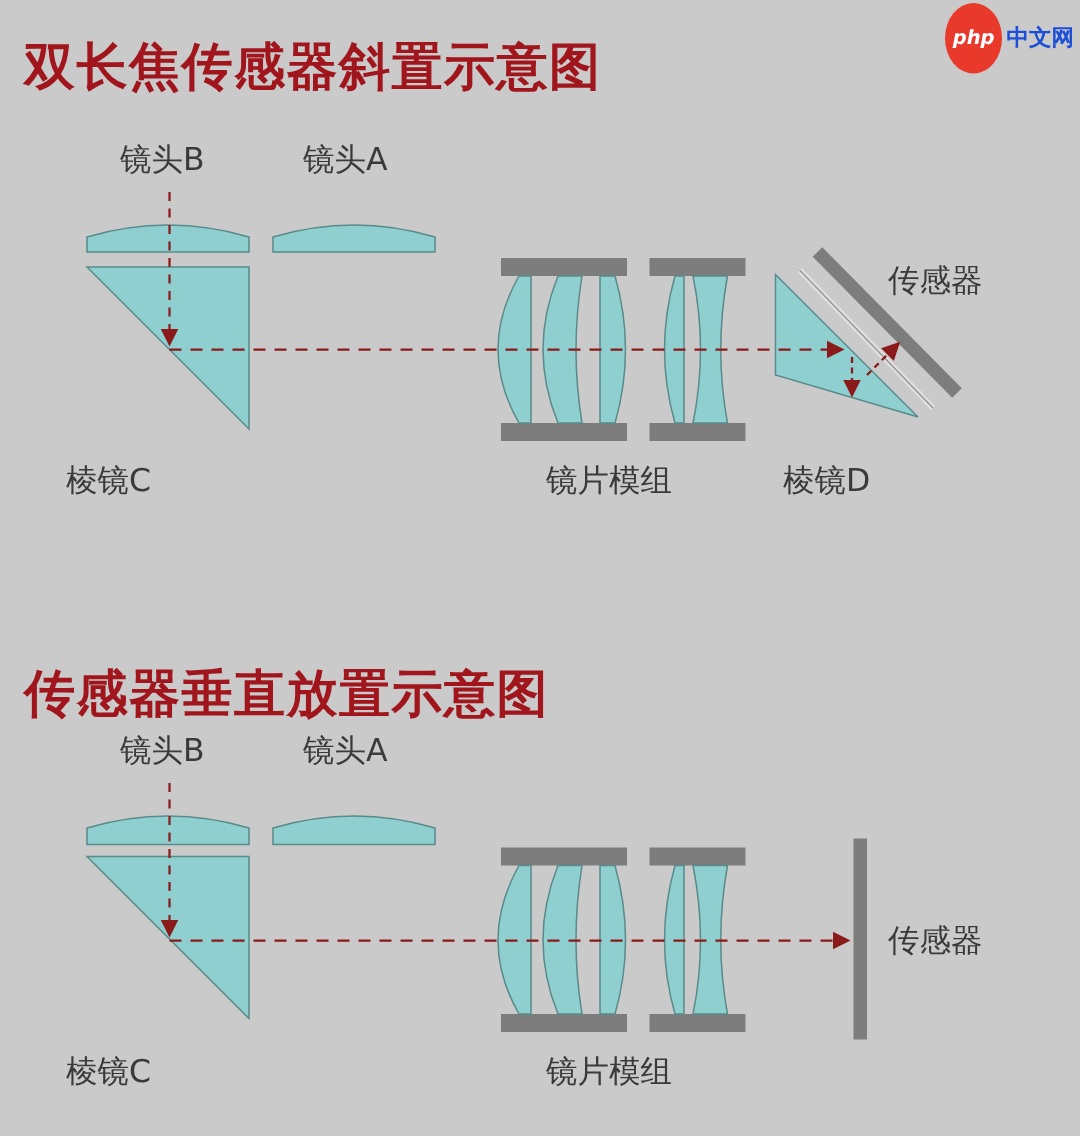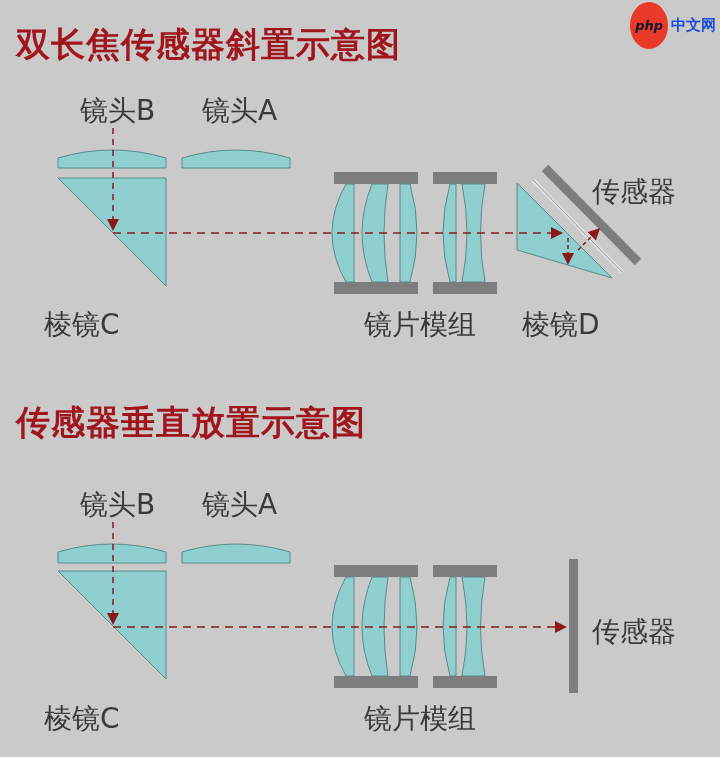--- a/index.html
+++ b/index.html
@@ -1,23 +1,23 @@
 <!DOCTYPE html>
 <html><head>
 <meta charset="utf-8">
 <style>
   html, body { margin: 0; padding: 0; }
   body { width: 720px; height: 757px; background: #cacaca; position: relative; overflow: hidden;
          font-family: "DejaVu Sans", "Liberation Sans", sans-serif; }
   .title { position: absolute; left: 0; width: 658px; text-align: left; color: #a0161c;
            font-weight: bold; font-size: 34px; letter-spacing: 1px; padding-left: 16px; }
-  .label { position: absolute; color: #3a3a3a; font-size: 28px; white-space: nowrap; }
+  .label { position: absolute; color: #3a3a3a; font-size: 21px; white-space: nowrap; }
   svg { position: absolute; left: 0; top: 0; }
   .watermark { position: absolute; top: 2px; right: 4px; display: flex; align-items: center; gap: 3px; }
-  .wm-logo { background: #e8392b; color: #0f172a; font-style: italic; font-weight: bold; font-size: 13px;
+  .wm-logo { background: #e8392b; color: #ffffff; font-style: italic; font-weight: bold; font-size: 13px;
              border-radius: 50%; padding: 16px 5px; }
   .wm-text { color: #1d4ed8; font-size: 15px; font-weight: bold; }
 </style>
 </head>
 <body>
 
 <div class="watermark">
   <span class="wm-logo">php</span>
   <span class="wm-text">中文网</span>
 </div>
@@ -101,18 +101,18 @@
   </g>
 </svg>
 
 <div class="label" style="left:80px; top:92px;">镜头B</div>
 <div class="label" style="left:202px; top:92px;">镜头A</div>
 <div class="label" style="left:44px; top:306px;">棱镜C</div>
 <div class="label" style="left:364px; top:306px;">镜片模组</div>
 <div class="label" style="left:522px; top:306px;">棱镜D</div>
 <div class="label" style="left:592px; top:173px;">传感器</div>
 
-<div class="title" style="top:400px;">传感器垂直放置示意图</div>
+<div class="title" style="top:440px;">传感器垂直放置示意图</div>
 <div class="label" style="left:80px; top:486px;">镜头B</div>
 <div class="label" style="left:202px; top:486px;">镜头A</div>
 <div class="label" style="left:44px; top:700px;">棱镜C</div>
 <div class="label" style="left:364px; top:700px;">镜片模组</div>
 <div class="label" style="left:592px; top:613px;">传感器</div>
 
 </body></html>

